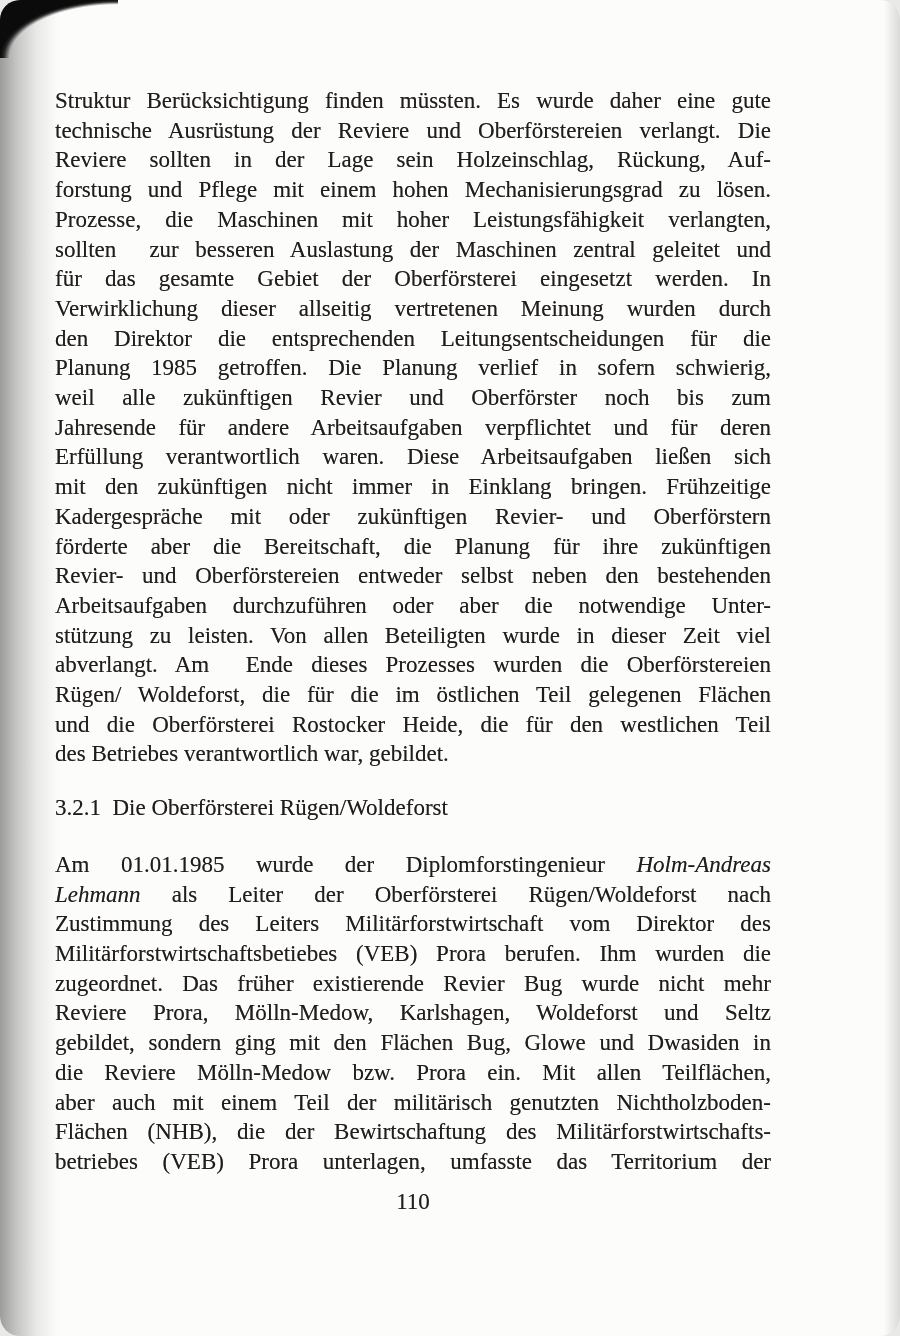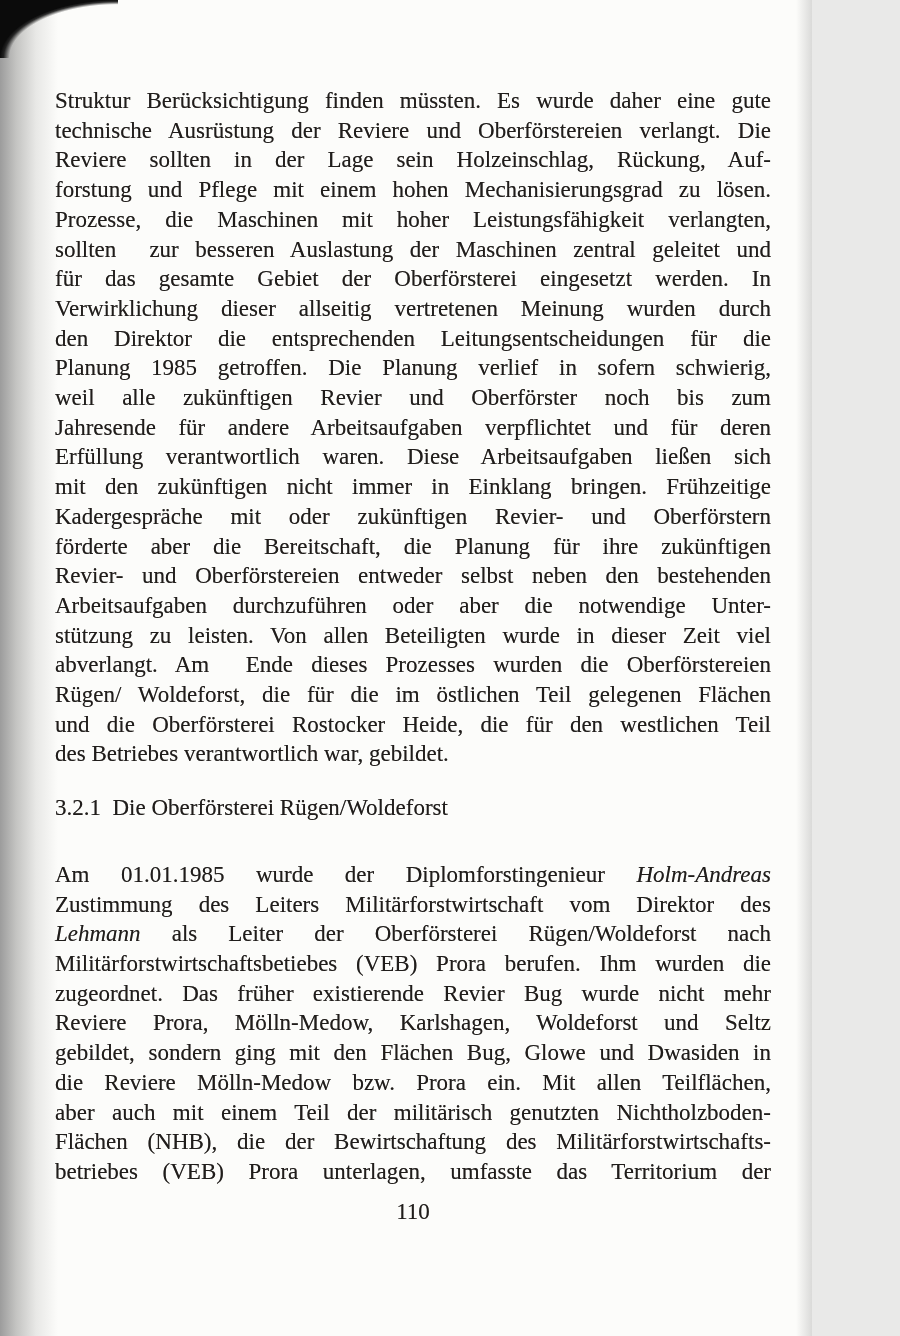--- a/index.html
+++ b/index.html
@@ -3,23 +3,24 @@
 <meta charset="utf-8">
 <style>
   html, body { margin: 0; padding: 0; }
   body {
     width: 900px; height: 1336px;
     background: #e9e9e8;
     font-family: "Liberation Serif", "DejaVu Serif", serif;
   }
   .scan {
     position: relative;
-    width: 812px; height: 1336px;
+    width: 900px; height: 1336px;
     background: #fcfcfa;
     overflow: hidden;
+    border-radius: 20px;
   }
   
   .left-shade {
     position: absolute; left: 0; top: 0; bottom: 0; width: 58px;
     background: linear-gradient(to right,
       #9c9c9c 0, #c4c4c2 28%, #e8e8e6 62%, rgba(252,252,250,0) 100%);
   }
   
   .right-shade {
     position: absolute; right: 0; top: 0; bottom: 0; width: 16px;
@@ -46,21 +47,21 @@
     text-align: center;
     text-align-last: left;
     white-space: pre-wrap;
   }
   .heading {
     font-size: 23px; font-weight: normal;
     margin: 24px 0 0 0;
     white-space: pre;
     line-height: 29.7px;
   }
-  .para2 { margin-top: 37px; }
+  .para2 { margin-top: 27px; }
   .it { font-style: italic; }
   .page-number { margin-top: 10px; text-align: center; }
 </style>
 </head>
 <body>
 
 <div class="scan">
   <div class="left-shade"></div>
   <div class="right-shade"></div>
   <div class="corner"></div>
@@ -89,22 +90,22 @@
         <div class="line">abverlangt. Am  Ende dieses Prozesses wurden die Oberförstereien</div>
         <div class="line">Rügen/ Woldeforst, die für die im östlichen Teil gelegenen Flächen</div>
         <div class="line">und die Oberförsterei Rostocker Heide, die für den westlichen Teil</div>
       </div>
     <div class="para1-last">des Betriebes verantwortlich war, gebildet.</div>
 
     <h2 class="heading">3.2.1  Die Oberförsterei Rügen/Woldeforst</h2>
 
     <div class="para para2">
         <div class="line"><span>Am 01.01.1985 wurde der Diplomforstingenieur </span><span class="it">Holm-Andreas</span></div>
+        <div class="line"><span class="it">Lehmann</span><span> als Leiter der Oberförsterei Rügen/Woldeforst nach</span></div>
         <div class="line">Zustimmung des Leiters Militärforstwirtschaft vom Direktor des</div>
-        <div class="line"><span class="it">Lehmann</span><span> als Leiter der Oberförsterei Rügen/Woldeforst nach</span></div>
         <div class="line">Militärforstwirtschaftsbetiebes (VEB) Prora berufen. Ihm wurden die</div>
         <div class="line">zugeordnet. Das früher existierende Revier Bug wurde nicht mehr</div>
         <div class="line">Reviere Prora, Mölln-Medow, Karlshagen, Woldeforst und Seltz</div>
         <div class="line">gebildet, sondern ging mit den Flächen Bug, Glowe und Dwasiden in</div>
         <div class="line">die Reviere Mölln-Medow bzw. Prora ein. Mit allen Teilflächen,</div>
         <div class="line">aber auch mit einem Teil der militärisch genutzten Nichtholzboden-</div>
         <div class="line">Flächen (NHB), die der Bewirtschaftung des Militärforstwirtschafts-</div>
         <div class="line">betriebes (VEB) Prora unterlagen, umfasste das Territorium der</div>
       </div>
 

